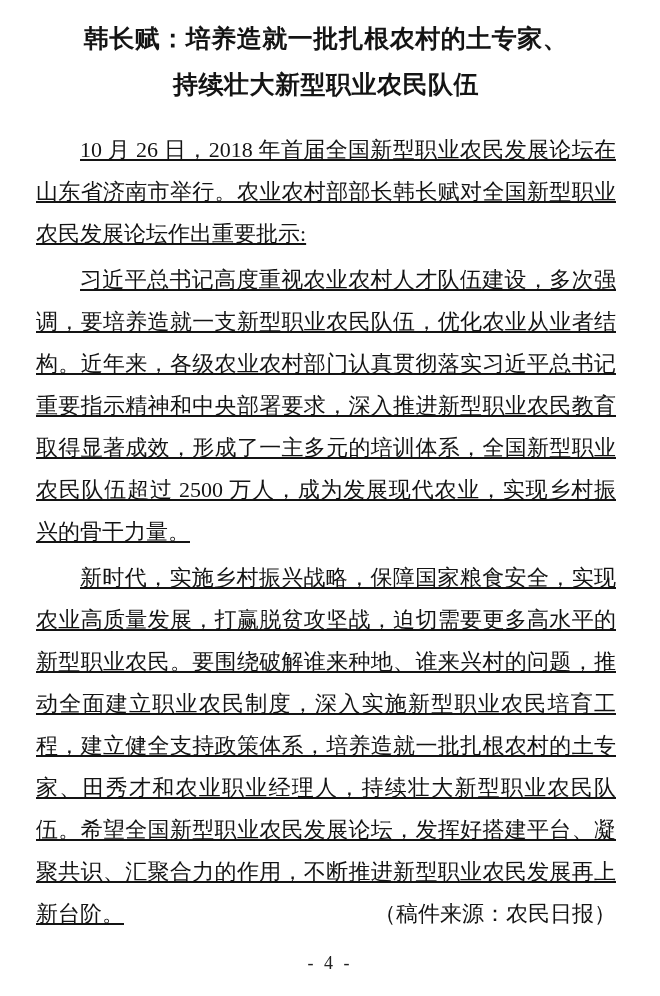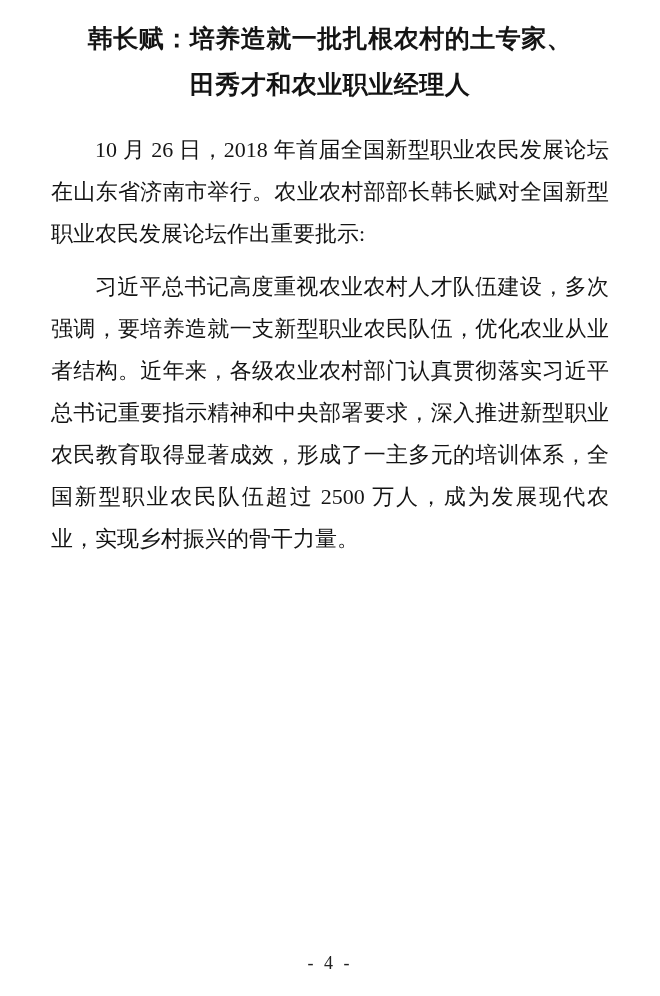--- a/index.html
+++ b/index.html
@@ -7,42 +7,43 @@
     padding: 0;
     background: #e8e8e8;
   }
   .page {
     position: relative;
     width: 660px;
     height: 996px;
     margin: 0 auto;
     background: #ffffff;
     box-sizing: border-box;
-    padding: 16px 40px 0 40px;
+    padding: 16px 40px 0 32px;
     font-family: "Liberation Serif", "DejaVu Serif", serif;
     color: #141414;
     overflow: hidden;
   }
   .title-block {
     text-align: center;
     font-weight: bold;
     font-size: 25px;
     line-height: 46px;
     letter-spacing: 0.5px;
   }
   .body-block {
     margin-top: 21px;
     font-size: 22px;
     line-height: 42px;
     text-align: justify;
     text-justify: inter-character;
   }
   .para {
-    margin: 11px;
+    margin: 4px;
     text-indent: 2em;
+    text-decoration: underline;
   }
   .para::after {
     
     content: "";
     display: block;
     clear: both;
   }
   .source-note {
     float: right;
     text-indent: 0;
@@ -58,23 +59,24 @@
     color: #222222;
   }
 </style>
 </head>
 <body>
 
 <div class="page">
 
   <div class="title-block">
     <div>韩长赋：培养造就一批扎根农村的土专家、</div>
-    <div>田秀才和农业职业经理人</div>
+    <div>持续壮大新型职业农民队伍</div>
   </div>
 
   <div class="body-block">
     <p class="para">10 月 26 日，2018 年首届全国新型职业农民发展论坛在山东省济南市举行。农业农村部部长韩长赋对全国新型职业农民发展论坛作出重要批示:</p>
     <p class="para">习近平总书记高度重视农业农村人才队伍建设，多次强调，要培养造就一支新型职业农民队伍，优化农业从业者结构。近年来，各级农业农村部门认真贯彻落实习近平总书记重要指示精神和中央部署要求，深入推进新型职业农民教育取得显著成效，形成了一主多元的培训体系，全国新型职业农民队伍超过 2500 万人，成为发展现代农业，实现乡村振兴的骨干力量。</p>
+    <p class="para"><span>新时代，实施乡村振兴战略，保障国家粮食安全，实现农业高质量发展，打赢脱贫攻坚战，迫切需要更多高水平的新型职业农民。要围绕破解谁来种地、谁来兴村的问题，推动全面建立职业农民制度，深入实施新型职业农民培育工程，建立健全支持政策体系，培养造就一批扎根农村的土专家、田秀才和农业职业经理人，持续壮大新型职业农民队伍。希望全国新型职业农民发展论坛，发挥好搭建平台、凝聚共识、汇聚合力的作用，不断推进新型职业农民发展再上新台阶。</span><span class="source-note">（稿件来源：农民日报）</span></p>
   </div>
 
   <div class="footer">- 4 -</div>
 
 </div>
 
 </body></html>

